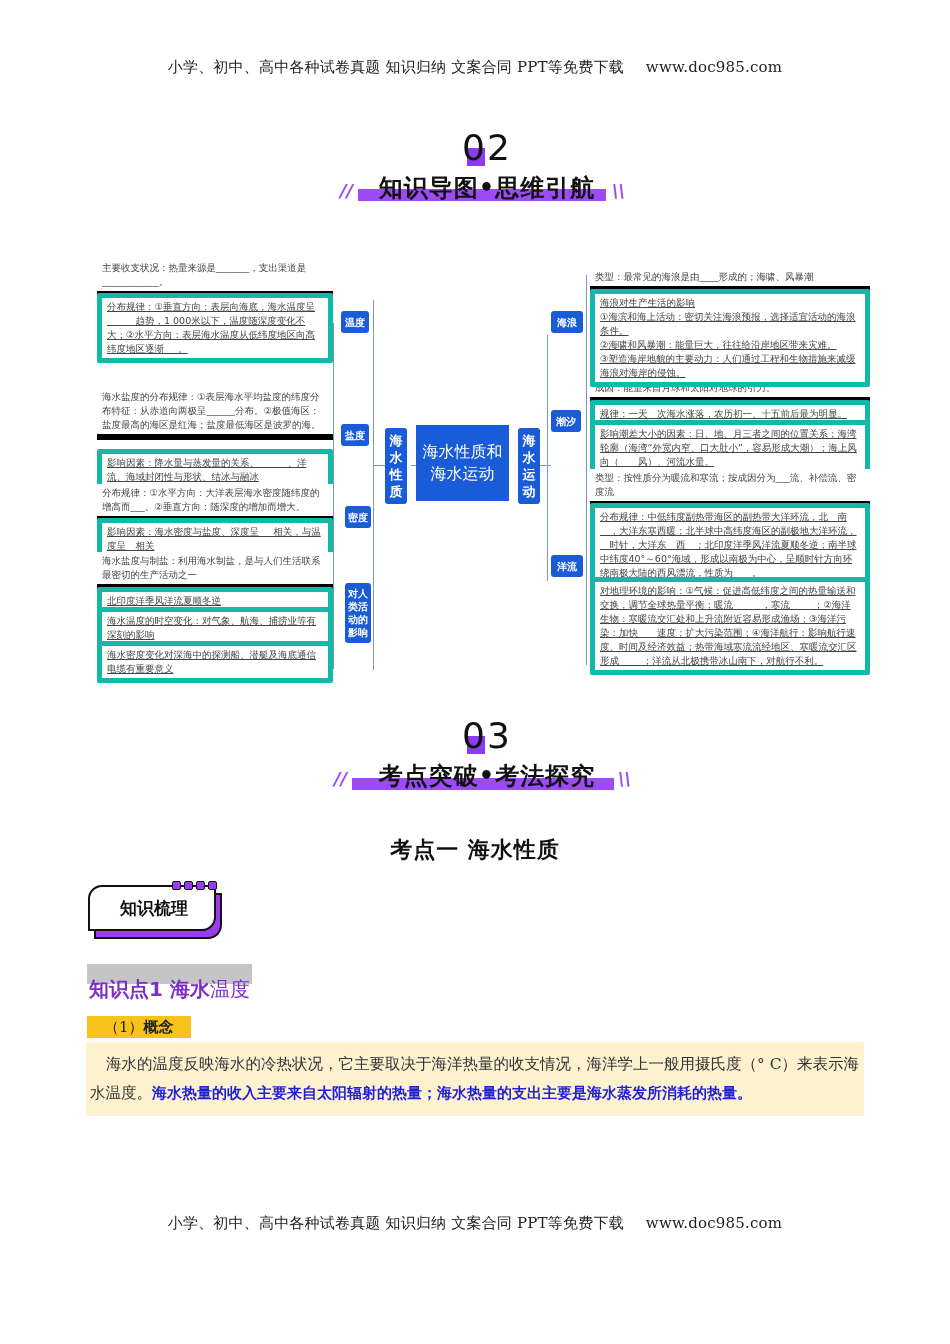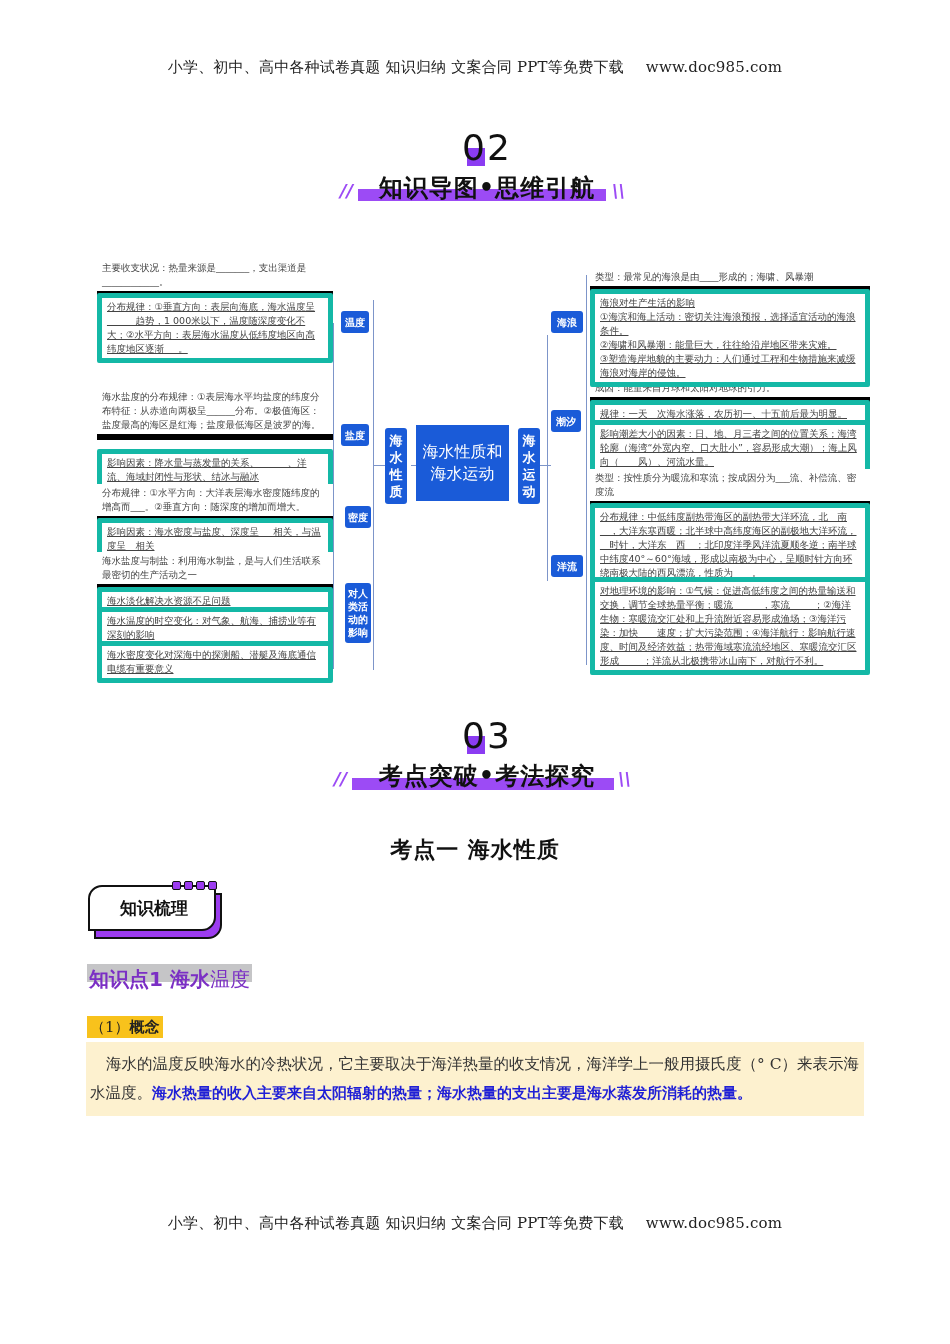--- a/index.html
+++ b/index.html
@@ -37,26 +37,26 @@
   .topic-title { position: absolute; top: 835px; left: 0; width: 950px; text-align: center; font-family: "DejaVu Sans", sans-serif;
     font-weight: bold; font-size: 22px; color: #111; letter-spacing: 1px; }
   .badge { position: absolute; left: 88px; top: 885px; width: 140px; height: 56px; }
   .badge-shadow { position: absolute; left: 6px; top: 8px; width: 128px; height: 46px; background: #9c3cf0; border-radius: 14px 0 14px 0; border: 2px solid #111; }
   .badge-face { position: absolute; left: 0; top: 0; width: 128px; height: 46px; background: #fff; border: 2px solid #111; border-radius: 14px 0 14px 0; }
   .badge-text { position: absolute; left: 0; top: 10px; width: 128px; text-align: center; font-family: "DejaVu Sans", sans-serif;
     font-weight: bold; font-size: 17px; color: #111; }
   .badge-dots { position: absolute; left: 82px; top: -6px; display: flex; gap: 3px; }
   .badge-dots span { display: block; width: 9px; height: 9px; background: #9c3cf0; border: 1.5px solid #111; border-radius: 2px; }
 
-  .kp-title { position: absolute; left: 87px; top: 964px; height: 18px; background: #c5c5c7; padding: 0 2px;
+  .kp-title { position: absolute; left: 87px; top: 964px; height: 18px; background: #c5c5c7; padding: 10px 2px;
     font-family: "DejaVu Sans", sans-serif; font-size: 20px; line-height: 30px; color: #7b2fc4; }
   .kp-title b { font-weight: bold; }
   .kp-title .light { font-weight: normal; }
 
-  .sub-head { position: absolute; left: 87px; top: 1016px; height: 22px; background: #f8c21c; padding: 0 3px;
+  .sub-head { position: absolute; left: 87px; top: 1016px; height: 22px; background: #f8c21c; padding: 0 17px;
     font-family: "DejaVu Serif", serif; font-size: 15px; line-height: 22px; color: #222; }
   .sub-head b { font-family: "DejaVu Sans", sans-serif; font-weight: bold; }
   .para { position: absolute; left: 86px; top: 1042px; width: 778px; background: #fdf1cf; padding: 8px 4px;
     font-family: "DejaVu Serif", serif; font-size: 15.5px; line-height: 29px; color: #333; text-indent: 16px; }
   .para .blue { color: #1f1fd6; font-weight: bold; font-family: "DejaVu Sans", sans-serif; font-size: 15px; }
 </style>
 </head>
 <body>
 
 <div class="watermark" style="top:58px;">
@@ -86,21 +86,21 @@
   <div class="mm-leaf underline" style="left:2px; top:4px; width:236px;">主要收支状况：热量来源是_______，支出渠道是____________。</div>
   <div class="mm-leaf boxed" style="left:2px; top:38px; width:236px;">分布规律：①垂直方向：表层向海底，海水温度呈______趋势，1 000米以下，温度随深度变化不大；②水平方向：表层海水温度从低纬度地区向高纬度地区逐渐___。</div>
 
   <div class="mm-leaf underline" style="left:2px; top:133px; width:236px;">海水盐度的分布规律：①表层海水平均盐度的纬度分布特征：从赤道向两极呈______分布。②极值海区：盐度最高的海区是红海；盐度最低海区是波罗的海。</div>
   <div class="mm-leaf boxed" style="left:2px; top:194px; width:236px;">影响因素：降水量与蒸发量的关系、______、洋流、海域封闭性与形状、结冰与融冰</div>
 
   <div class="mm-leaf underline" style="left:2px; top:229px; width:236px;">分布规律：①水平方向：大洋表层海水密度随纬度的增高而___。②垂直方向：随深度的增加而增大。</div>
   <div class="mm-leaf boxed" style="left:2px; top:263px; width:236px;">影响因素：海水密度与盐度、深度呈___相关，与温度呈__相关</div>
 
   <div class="mm-leaf underline" style="left:2px; top:297px; width:236px;">海水盐度与制盐：利用海水制盐，是与人们生活联系最密切的生产活动之一</div>
-  <div class="mm-leaf boxed" style="left:2px; top:332px; width:236px;">海水淡化解决水资源不足问题</div>
+  <div class="mm-leaf boxed" style="left:2px; top:332px; width:236px;">北印度洋季风洋流夏顺冬逆</div>
   <div class="mm-leaf boxed" style="left:2px; top:352px; width:236px;">海水温度的时空变化：对气象、航海、捕捞业等有深刻的影响</div>
   <div class="mm-leaf boxed" style="left:2px; top:386px; width:236px;">海水密度变化对深海中的探测船、潜艇及海底通信电缆有重要意义</div>
 
   <div class="mm-node" style="left:246px; top:56px; width:28px; height:22px;">温度</div>
   <div class="mm-node" style="left:246px; top:169px; width:28px; height:22px;">盐度</div>
   <div class="mm-node" style="left:250px; top:251px; width:26px; height:22px;">密度</div>
   <div class="mm-node" style="left:250px; top:328px; width:26px; height:60px; padding:2px;">对人类活动的影响</div>
 
   <div class="mm-vert" style="left:290px; top:173px; width:22px; height:76px;">海水性质</div>
   <div class="mm-center" style="left:321px; top:170px; width:93px; height:76px;">海水性质和海水运动</div>

